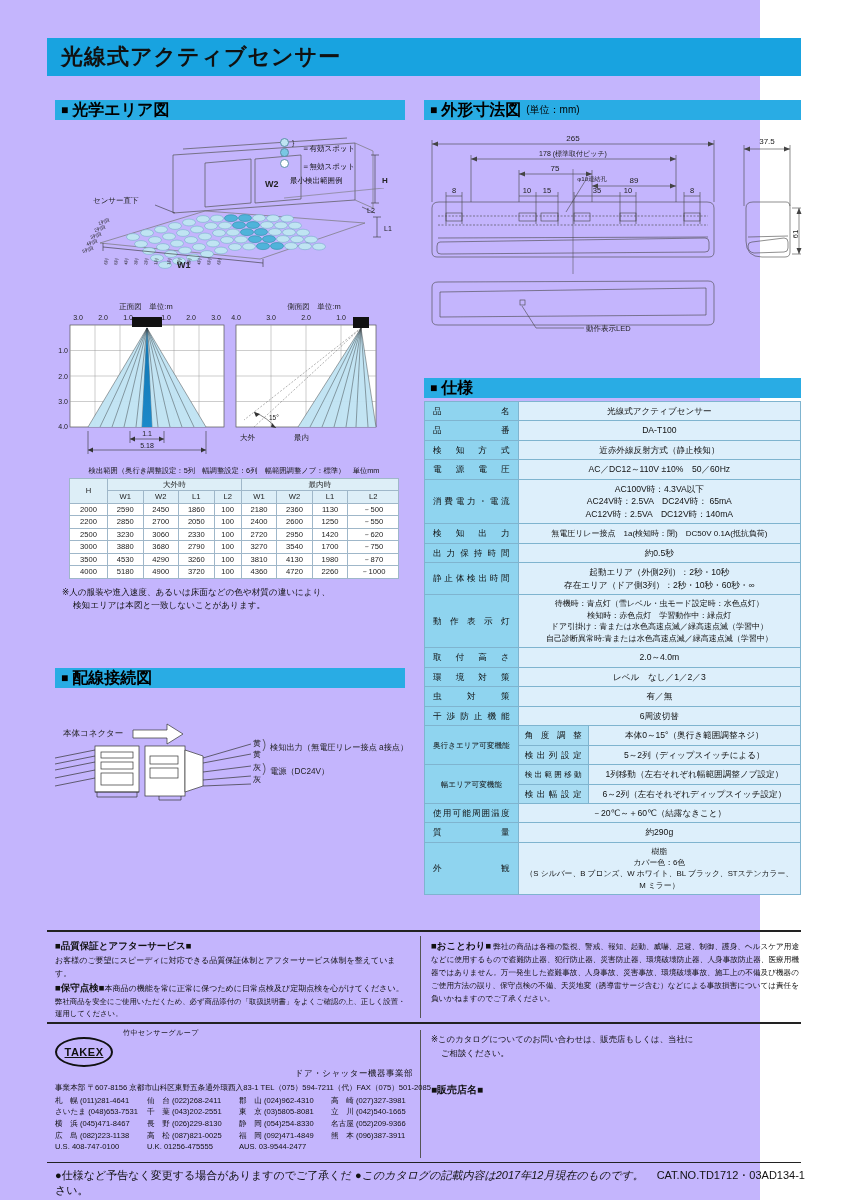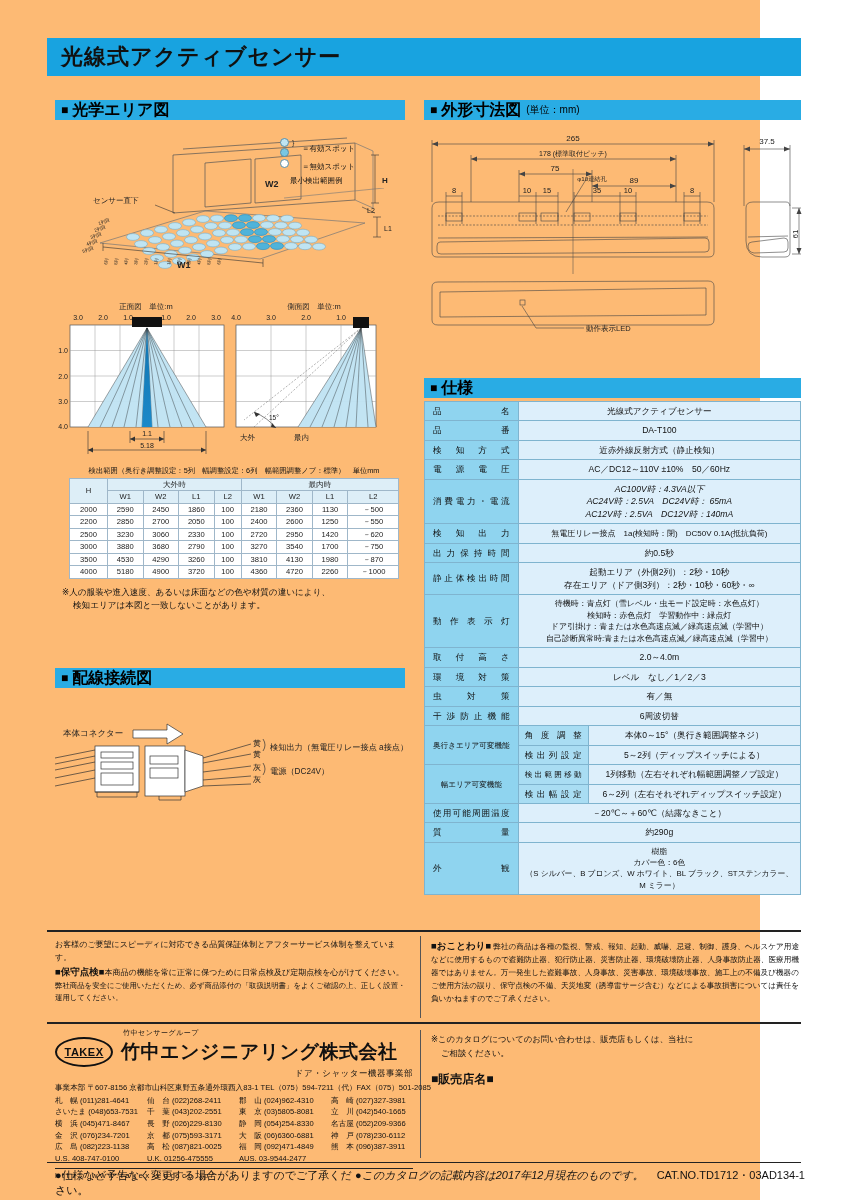--- a/index.html
+++ b/index.html
@@ -10,21 +10,21 @@
   body {
     width: 848px; height: 1200px;
     font-family: "Liberation Sans", "DejaVu Sans", sans-serif;
     color: #111;
     position: relative;
     overflow: hidden;
   }
   .page {
     position: relative;
     width: 760px; height: 1200px;
-    background: #fdba74;
+    background: #c4b5fd;
     padding: 0;
   }
 
   
   .title-bar {
     position: absolute;
     left: 47px; top: 38px;
     width: 754px; height: 38px;
     background: #18a3e0;
     display: flex; align-items: center;
@@ -181,21 +181,21 @@
   table.offices {
     border-collapse: collapse; font-size: 7.6px; margin-top: 2px; width: 358px;
   }
   table.offices td { padding: 0.8px 0; white-space: nowrap; }
   .url-line {
     font-size: 8px; letter-spacing: 2.4px; margin-top: 4px;
     border-top: 1px solid #222; padding-top: 2px; width: 358px;
   }
 
   #dealer-block { position: absolute; left: 431px; top: 1032px; width: 366px; font-size: 8.4px; line-height: 1.7; }
-  .dealer-head { font-weight: bold; font-size: 12px; margin-top: 8px; }
+  .dealer-head { font-weight: bold; font-size: 10px; margin-top: 20px; }
 
   
   #bottom-note { position: absolute; left: 55px; top: 1168px; width: 750px; font-size: 11px; color: #111; display:flex; }
   #bottom-note .b1 { width: 300px; }
   #bottom-note .b2 { width: 300px; font-style: italic; }
   #bottom-note .b3 { margin-left:auto; text-align: right; }
 
   
   svg text { font-family: "Liberation Sans", sans-serif; fill: #222; }
 </style>
@@ -792,21 +792,21 @@
         <tr>
           <td class="k">検 知 方 式</td>
           <td class="v" colspan="2">近赤外線反射方式（静止検知）</td>
         </tr>
         <tr>
           <td class="k">電 源 電 圧</td>
           <td class="v" colspan="2">AC／DC12～110V ±10%　50／60Hz</td>
         </tr>
         <tr>
           <td class="k">消費電力・電流</td>
-          <td class="v" colspan="2" style="white-space:pre-line;font-style:italic;">AC100V時：4.3VA以下
+          <td class="v" colspan="2" style="white-space:pre-line;">AC100V時：4.3VA以下
 AC24V時：2.5VA　DC24V時： 65mA
 AC12V時：2.5VA　DC12V時：140mA</td>
         </tr>
         <tr>
           <td class="k">検 知 出 力</td>
           <td class="v" colspan="2" style="font-size:8px;">無電圧リレー接点　1a(検知時：閉)　DC50V 0.1A(抵抗負荷)</td>
         </tr>
         <tr>
           <td class="k">出 力 保 持 時 間</td>
           <td class="v" colspan="2">約0.5秒</td>
@@ -874,40 +874,40 @@
 （S シルバー、B ブロンズ、W ホワイト、BL ブラック、STステンカラー、M ミラー）</td>
         </tr>
       </tbody>
     </table>
   </div>
 
   <div class="footer-rule" id="rule-top"></div>
   <div id="vdiv-footer"></div>
 
   <div class="foot-col" id="foot-left">
+    <div class="foot-head">■品質保証とアフターサービス■</div>
     <div>お客様のご要望にスピーディに対応できる品質保証体制とアフターサービス体制を整えています。</div>
     <div><span class="foot-head">■保守点検■</span><span>本商品の機能を常に正常に保つために日常点検及び定期点検を心がけてください。</span></div>
     <div style="font-size:7.4px;">弊社商品を安全にご使用いただくため、必ず商品添付の「取扱説明書」をよくご確認の上、正しく設置・運用してください。</div>
   </div>
 
   <div class="foot-col" id="foot-right">
     <div style="font-size:7.6px;line-height:1.7;text-align:justify;">
       <span class="foot-head">■おことわり■</span>
       <span>弊社の商品は各種の監視、警戒、報知、起動、威嚇、忌避、制御、護身、ヘルスケア用途などに使用するもので盗難防止器、犯行防止器、災害防止器、環境破壊防止器、人身事故防止器、医療用機器ではありません。万一発生した盗難事故、人身事故、災害事故、環境破壊事故、施工上の不備及び機器のご使用方法の誤り、保守点検の不備、天災地変（誘導雷サージ含む）などによる事故損害については責任を負いかねますのでご了承ください。</span>
     </div>
   </div>
 
   <div class="footer-rule" id="rule-mid"></div>
   <div id="vdiv-footer2"></div>
 
   <div id="company-block">
     <div class="grp-line">竹中センサーグループ</div>
     <div class="logo-row">
       <div class="logo-badge">TAKEX</div>
-      <div class="company-name">竹中エンジニアリング株式会社</div>
     </div>
     <div class="dept-line">ドア・シャッター機器事業部</div>
     <div class="hq-line">事業本部 〒607-8156 京都市山科区東野五条通外環西入83-1 TEL（075）594-7211（代）FAX（075）501-2085</div>
     <table class="offices">
       <tbody>
         <tr>
           <td style="width:92px;">札　幌 (011)281-4641</td>
           <td style="width:92px;">仙　台 (022)268-2411</td>
           <td style="width:92px;">郡　山 (024)962-4310</td>
           <td>高　崎 (027)327-3981</td>
@@ -918,40 +918,33 @@
           <td>東　京 (03)5805-8081</td>
           <td>立　川 (042)540-1665</td>
         </tr>
         <tr>
           <td>横　浜 (045)471-8467</td>
           <td>長　野 (026)229-8130</td>
           <td>静　岡 (054)254-8330</td>
           <td>名古屋 (052)209-9366</td>
         </tr>
         <tr>
-          <td>金　沢 (076)234-7201</td>
-          <td>京　都 (075)593-3171</td>
-          <td>大　阪 (06)6360-6881</td>
-          <td>神　戸 (078)230-6112</td>
-        </tr>
-        <tr>
           <td>広　島 (082)223-1138</td>
           <td>高　松 (087)821-0025</td>
           <td>福　岡 (092)471-4849</td>
           <td>熊　本 (096)387-3911</td>
         </tr>
         <tr>
           <td>U.S. 408-747-0100</td>
           <td>U.K. 01256-475555</td>
           <td>AUS. 03-9544-2477</td>
           <td></td>
         </tr>
       </tbody>
     </table>
-    <div class="url-line">http://www.takex-eng.co.jp/</div>
   </div>
 
   <div id="dealer-block">
     <div>※このカタログについてのお問い合わせは、販売店もしくは、当社に</div>
     <div style="padding-left:10px;">ご相談ください。</div>
     <div class="dealer-head">■販売店名■</div>
   </div>
 
   <div class="footer-rule" id="rule-bottom"></div>
 

